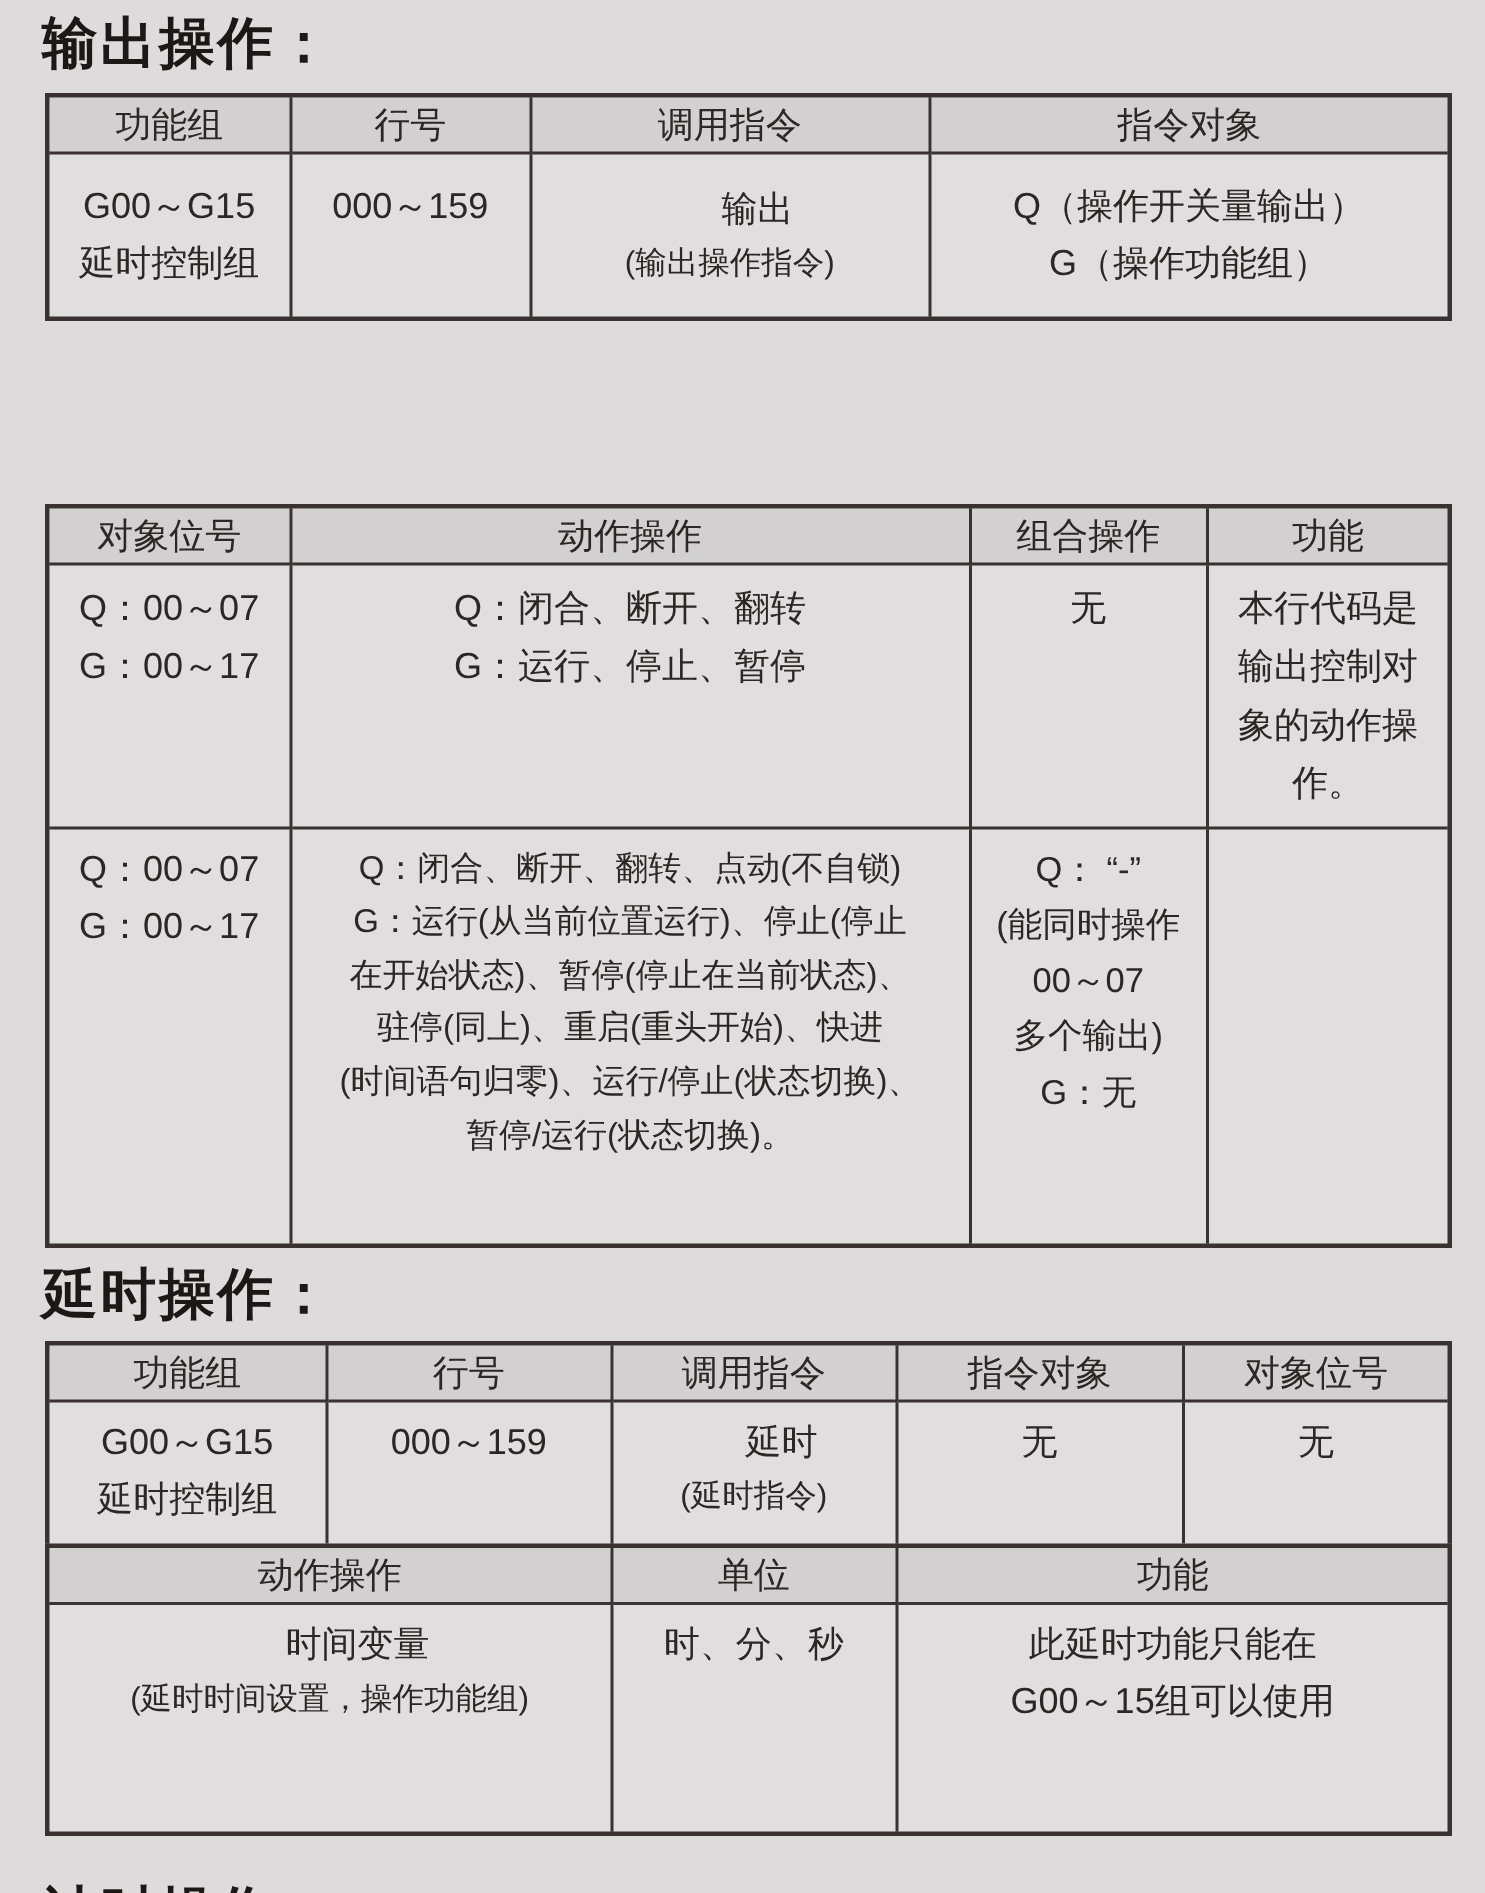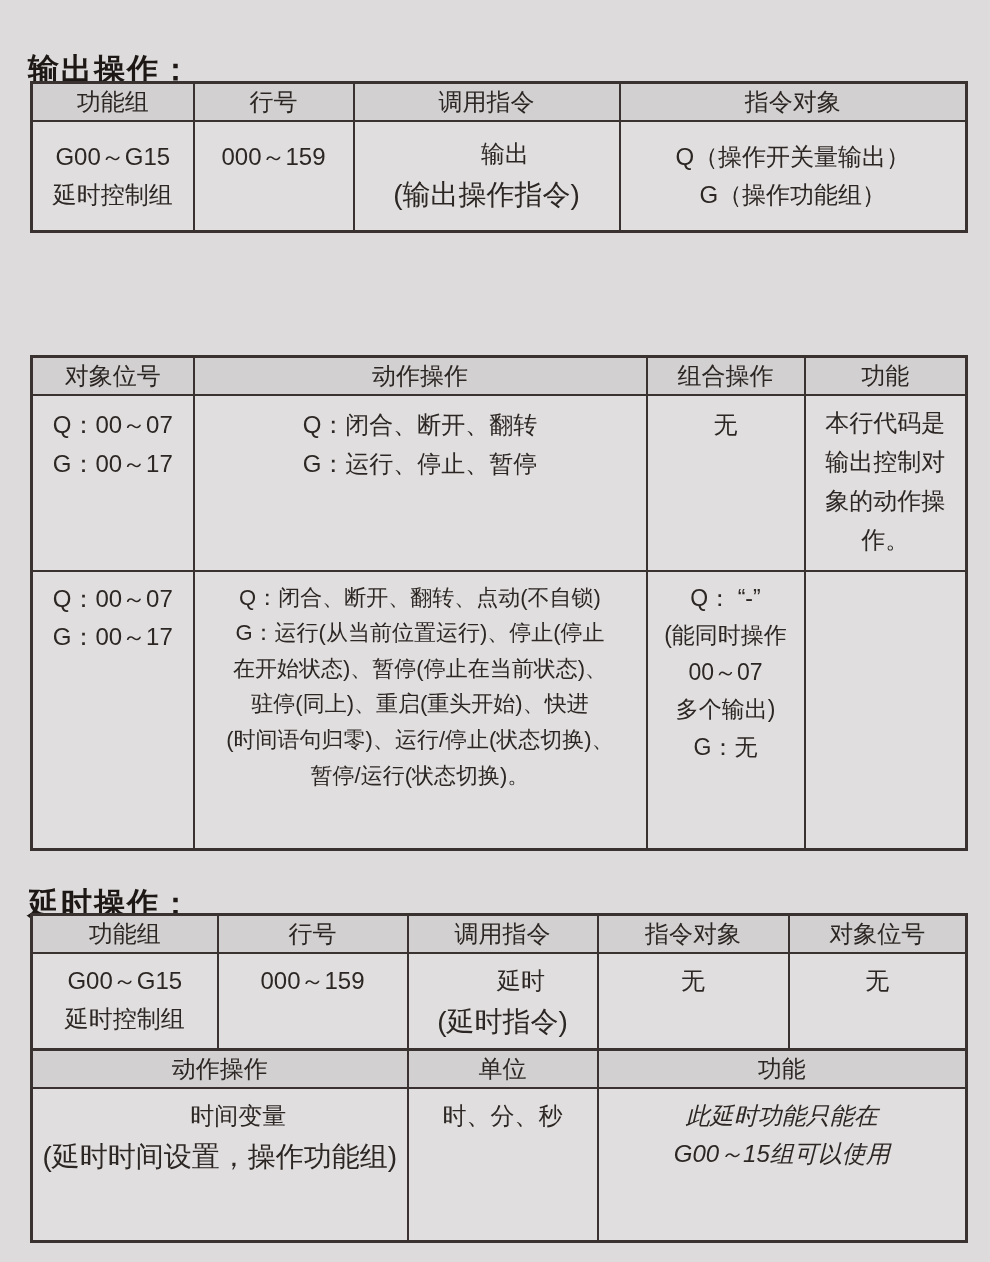--- a/index.html
+++ b/index.html
@@ -7,39 +7,37 @@
     width:990px;height:1262px;
     background:#dddbdb;
     position:relative;
     overflow:hidden;
     font-family:"Liberation Sans","DejaVu Sans",sans-serif;
     color:#2c2724;
   }
   .section-title{
     position:absolute;
     left:28px;
-    font-size:31px;
+    font-size:37px;
     font-weight:800;
     color:#1d1815;
     letter-spacing:2px;
     white-space:nowrap;
-    margin-top:45px;
   }
   #output-title{top:4px;}
   #delay-title{top:838px;font-family:Liberation Mono, monospace;}
   #next-title{top:1250px;}
   table{
     position:absolute;
     left:30px;
     width:935px;
     border-collapse:collapse;
     table-layout:fixed;
     background:#e0dede;
     border:3px solid #3a3230;
-    margin-top:19px;
   }
   td,th{
     border:2px solid #3a3230;
     padding:0;
     font-weight:400;
     font-size:24px;
     text-align:center;
     vertical-align:middle;
     white-space:pre-line;
     overflow:hidden;
@@ -53,25 +51,25 @@
   #table-delay-def{top:894px;}
   #table-delay-action{top:1029px;}
 
   .row-def1 td{height:92px;line-height:1.58;}
   .row-def2 td{height:137px;line-height:1.85;}
   .row-act1 td{height:155px;vertical-align:top;padding-top:10px;line-height:1.62;}
   .row-act2 td{height:268px;vertical-align:top;padding-top:8px;line-height:1.62;}
   .row-delay1 td{height:90px;vertical-align:top;padding-top:8px;line-height:1.58;}
   .row-delay2 td{height:143px;vertical-align:top;padding-top:8px;line-height:1.58;}
 
-  .cell-function-note{padding:8px 13px;line-height:1.58;font-family:Liberation Mono, monospace;}
+  .cell-function-note{padding:8px 13px;line-height:1.58;}
   .cell-actions-long{font-size:22px;line-height:1.8;padding-left:4px;padding-right:4px;}
   .cell-combo-long{font-size:23px;line-height:2.0;}
-  .cell-delay-function{line-height:1.87;font-style:italic;}
-  .sub-line{font-size:28px;}
+  .cell-delay-function{line-height:1.87;}
+  .sub-line{font-size:21px;}
   .main-line{font-size:24px;padding-left:37px;}
 </style>
 </head>
 <body>
 
 <div id="output-title" class="section-title">输出操作：</div>
 
 <table id="table-output-def">
   <colgroup>
       <col style="width:162px">

